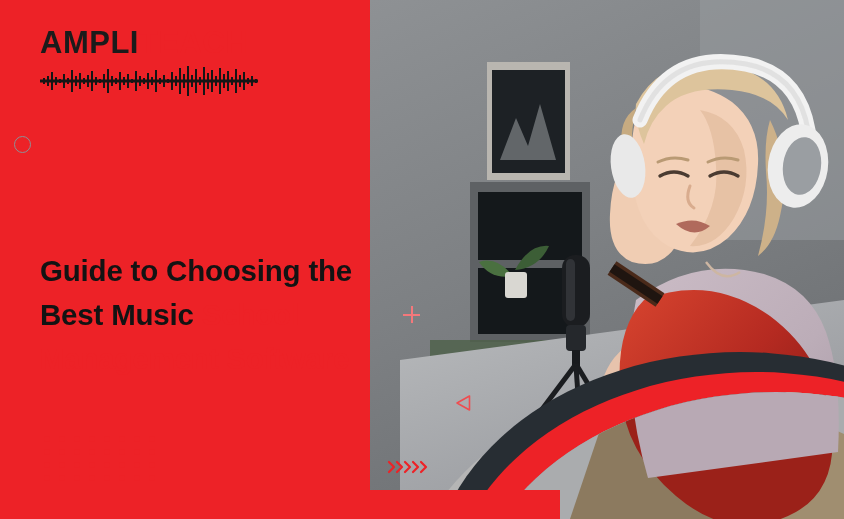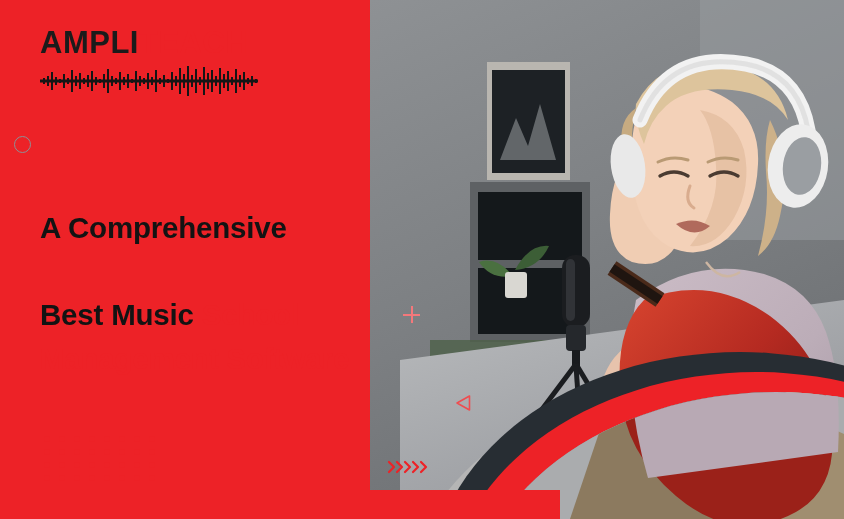--- a/index.html
+++ b/index.html
@@ -432,22 +432,22 @@
         <rect x="199" y="9" width="2" height="12"></rect>
         <rect x="203" y="6" width="2" height="18"></rect>
         <rect x="207" y="12" width="2" height="6"></rect>
         <rect x="211" y="10" width="2" height="10"></rect>
         <rect x="215" y="13" width="2" height="4"></rect>
       </g>
     </svg>
   </div>
 
   <h1 class="headline">
-    <span>A Comprehensive</span><br>
     <br>
+    <span>Guide to Choosing the</span><br>
     <span>Best Music </span><span class="hl-red">School</span><br>
     <span class="hl-red">Management Software</span>
   </h1>
 
   <div class="ring"></div>
   <div class="plus"></div>
 
   <svg class="tri" viewBox="0 0 18 18" aria-hidden="true">
     <path d="M15.5 2 L15.5 16 L3 9 Z" fill="none" stroke="#ef4d50" stroke-width="1.6" stroke-linejoin="round"></path>
   </svg>

